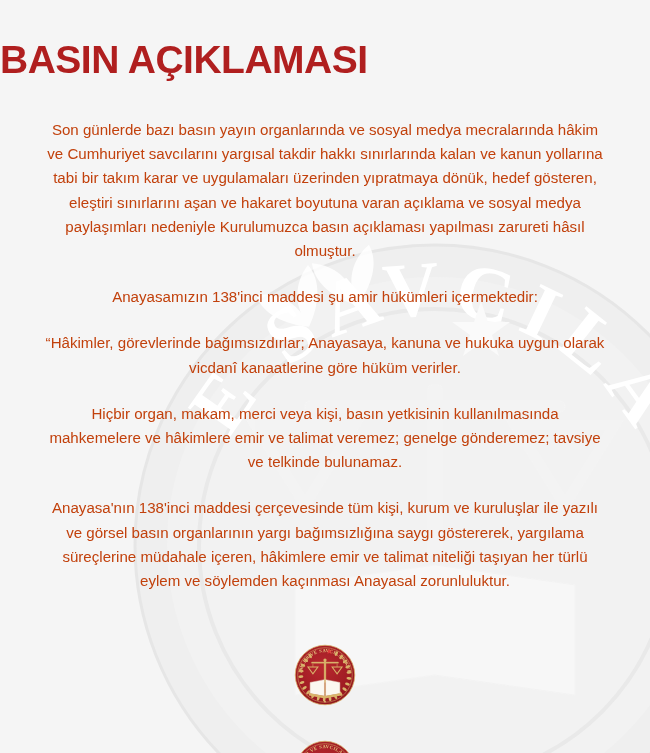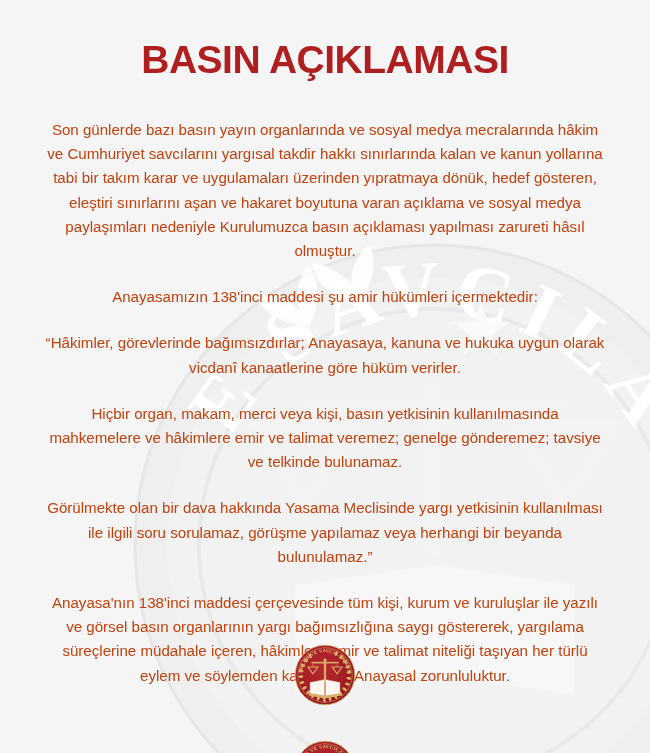--- a/index.html
+++ b/index.html
@@ -42,21 +42,21 @@
     width: 650px;
     height: 753px;
     z-index: 2;
   }
 
   #page-title {
     position: absolute;
     top: 38px;
     left: 0;
     width: 650px;
-    text-align: center;
+    text-align: left;
     font-size: 39px;
     font-weight: bold;
     letter-spacing: -0.5px;
     color: #b01f1f;
     font-family: "Liberation Sans", sans-serif;
   }
 
   #body-copy {
     position: absolute;
     top: 118px;
@@ -184,21 +184,20 @@
 
 <div id="page">
 
   <h1 id="page-title">BASIN AÇIKLAMASI</h1>
 
   <div id="body-copy">
     <p class="para gap-1">Son günlerde bazı basın yayın organlarında ve sosyal medya mecralarında hâkim ve Cumhuriyet savcılarını yargısal takdir hakkı sınırlarında kalan ve kanun yollarına tabi bir takım karar ve uygulamaları üzerinden yıpratmaya dönük, hedef gösteren, eleştiri sınırlarını aşan ve hakaret boyutuna varan açıklama ve sosyal medya paylaşımları nedeniyle Kurulumuzca basın açıklaması yapılması zarureti hâsıl olmuştur.</p>
     <p class="para gap-2">Anayasamızın 138'inci maddesi şu amir hükümleri içermektedir:</p>
     <p class="para gap-2">“Hâkimler, görevlerinde bağımsızdırlar; Anayasaya, kanuna ve hukuka uygun olarak vicdanî kanaatlerine göre hüküm verirler.</p>
     <p class="para gap-2">Hiçbir organ, makam, merci veya kişi, basın yetkisinin kullanılmasında mahkemelere ve hâkimlere emir ve talimat veremez; genelge gönderemez; tavsiye ve telkinde bulunamaz.</p>
-    <p class="para gap-2">Görülmekte olan bir dava hakkında Yasama Meclisinde yargı yetkisinin kullanılması ile ilgili soru sorulamaz, görüşme yapılamaz veya herhangi bir beyanda bulunulamaz.”</p>
     <p class="para gap-2">Anayasa'nın 138'inci maddesi çerçevesinde tüm kişi, kurum ve kuruluşlar ile yazılı ve görsel basın organlarının yargı bağımsızlığına saygı göstererek, yargılama süreçlerine müdahale içeren, hâkimlere emir ve talimat niteliği taşıyan her türlü eylem ve söylemden kaçınması Anayasal zorunluluktur.</p>
 
   </div>
 
   <div id="emblem-main">
     <svg viewBox="0 0 200 200" xmlns="http://www.w3.org/2000/svg">
       <defs>
         <path id="rim-top" d="M 100,100 m -74,0 a 74,74 0 0 1 148,0" fill="none"></path>
         <path id="rim-bottom" d="M 100,100 m -66,0 a 66,66 0 0 0 132,0" fill="none"></path>
         <radialGradient id="sealgrad" cx="45%" cy="38%" r="72%">

